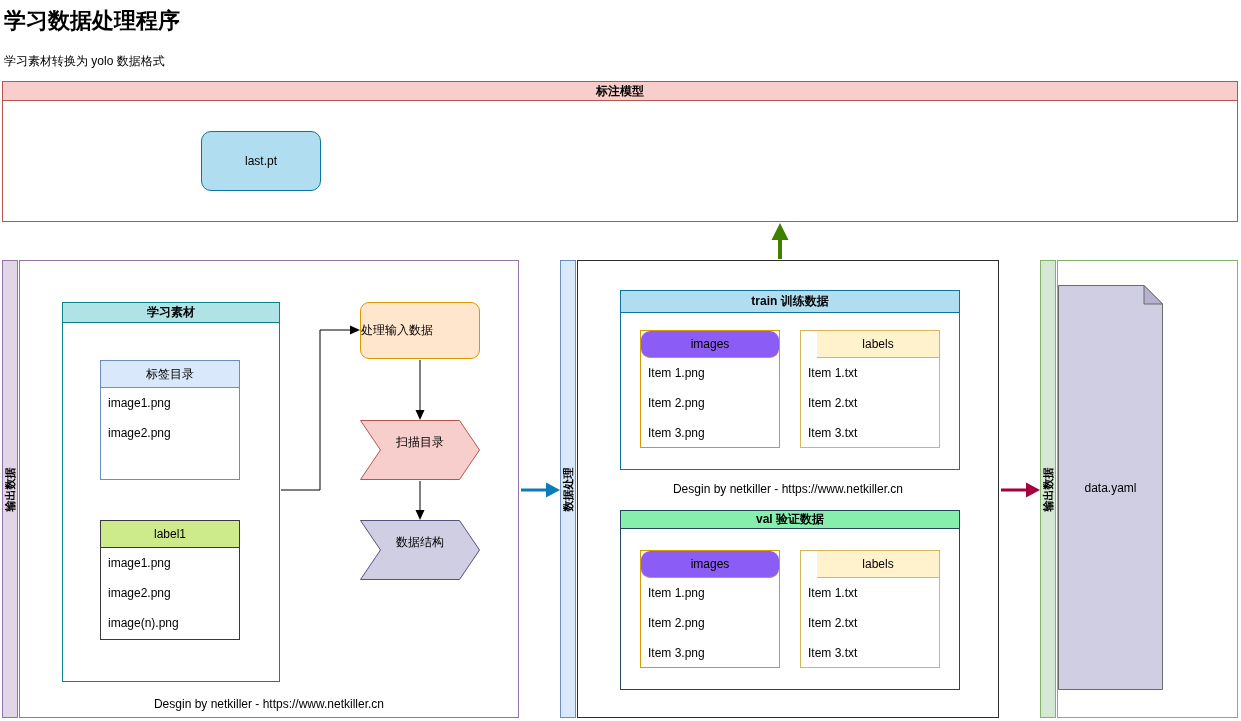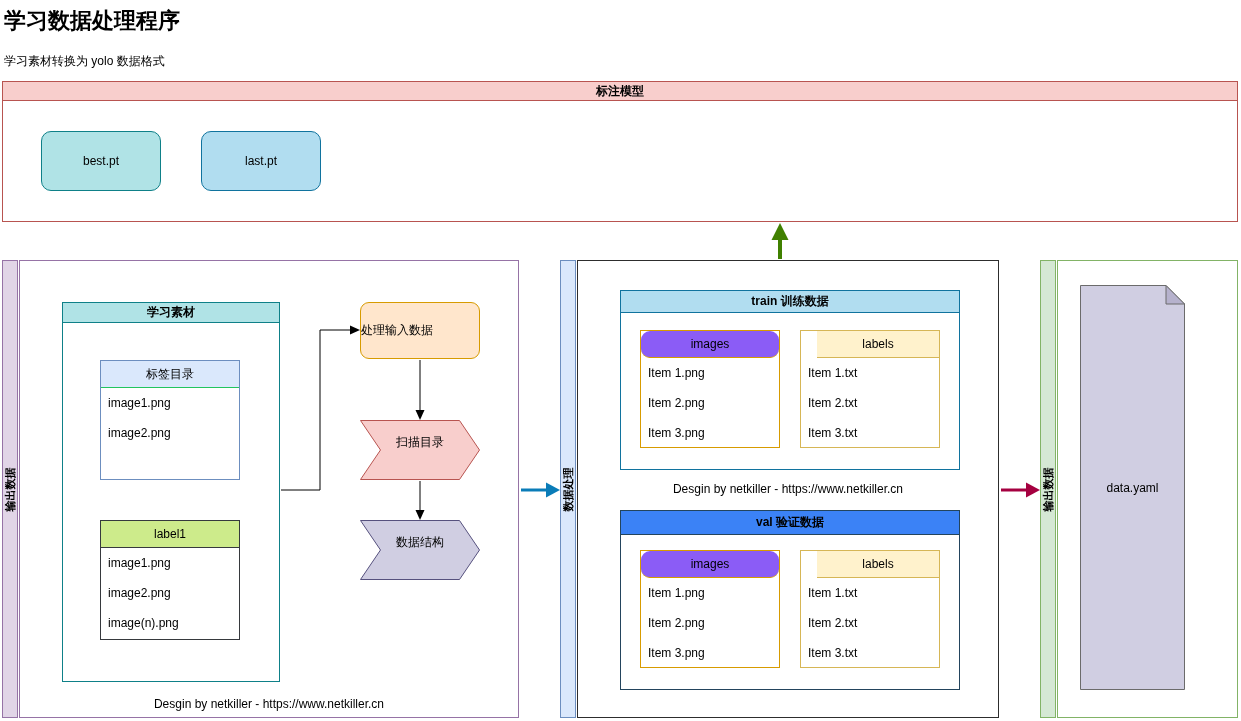--- a/index.html
+++ b/index.html
@@ -38,21 +38,21 @@
 
   
   .frame { background: #fff; }
   .frame-header { position: absolute; left: 0; top: 0; width: 100%;
     display: flex; align-items: center; justify-content: center; font-size: 12px; font-weight: bold; }
   .frame.material { left: 62px; top: 302px; width: 218px; height: 380px; border: 1px solid #0e8088; }
   .frame.material .frame-header { height: 20px; background: #b0e3e6; border-bottom: 1px solid #0e8088; }
   .frame.train { left: 620px; top: 290px; width: 340px; height: 180px; border: 1px solid #10739e; }
   .frame.train .frame-header { height: 22px; background: #b1ddf0; border-bottom: 1px solid #10739e; }
   .frame.val { left: 620px; top: 510px; width: 340px; height: 180px; border: 1px solid #23445d; }
-  .frame.val .frame-header { height: 24px; background: #3b82f6; border-bottom: 1px solid #23445d; }
+  .frame.val .frame-header { height: 18px; background: #86efac; border-bottom: 1px solid #23445d; }
 
   
   .listbox { background: #fff; }
   .listbox-header { height: 27px; display: flex; align-items: center; justify-content: center; font-size: 12px; }
   .list-item { height: 30px; display: flex; align-items: center; padding-left: 7px; font-size: 12px; }
   .listbox.blue   { border: 1px solid #6c8ebf; } .listbox.blue .listbox-header   { background: #dae8fc; border-bottom: 1px solid #22c55e; }
   .listbox.green  { border: 1px solid #36393d; } .listbox.green .listbox-header  { background: #cdeb8b; border-bottom: 1px solid #36393d; }
   .listbox.orange { border: 1px solid #d79b00; } .listbox.orange .listbox-header { background: #8b5cf6; border-bottom: 1px solid #d79b00; border-radius: 9px; }
   .listbox.yellow { border: 1px solid #d6b656; } .listbox.yellow .listbox-header { background: #fff2cc; border-bottom: 1px solid #d6b656; margin-left: 16px; }
   .lb-labeldir { left: 100px; top: 360px; width: 140px; height: 120px; }
@@ -68,39 +68,36 @@
   .step { width: 120px; height: 44px; }
   .step svg { position: absolute; left: 0; top: 0; }
   .step .step-label { position: absolute; inset: 0; display: flex; align-items: center; justify-content: center; font-size: 12px; }
   .step.scan { left: 360px; top: 420px; }
   .step.structure { left: 360px; top: 520px; }
 
   .caption { font-size: 12px; text-align: center; }
   .caption-left { left: 19px; top: 697px; width: 500px; }
   .caption-mid  { left: 577px; top: 482px; width: 422px; }
 
-  .document { left: 1080px; top: 285px; width: 105px; height: 405px; padding-left: 18px; }
+  .document { left: 1058px; top: 285px; width: 105px; height: 405px; padding-left: 18px; }
   .document svg { position: absolute; left: 0; top: 0; }
   .document .doc-label { position: absolute; inset: 0; display: flex; align-items: center; justify-content: center; font-size: 12px; }
 
   .overlay { position: absolute; left: 0; top: 0; pointer-events: none; }
 </style>
 </head>
 <body>
 
 <div class="canvas">
 
   <div class="abs page-title">学习数据处理程序</div>
   <div class="abs page-subtitle">学习素材转换为 yolo 数据格式</div>
 
   <div class="abs band">
     <div class="band-header">标注模型</div>
-    <div class="model-node best">
-      <span>best.pt</span>
-    </div>
     <div class="model-node last">
       <span>last.pt</span>
     </div>
   </div>
 
   <div class="abs pool-strip strip-left">
     <span class="vlabel">输出数据</span>
   </div>
   <div class="abs pool-main main-left"></div>
 

